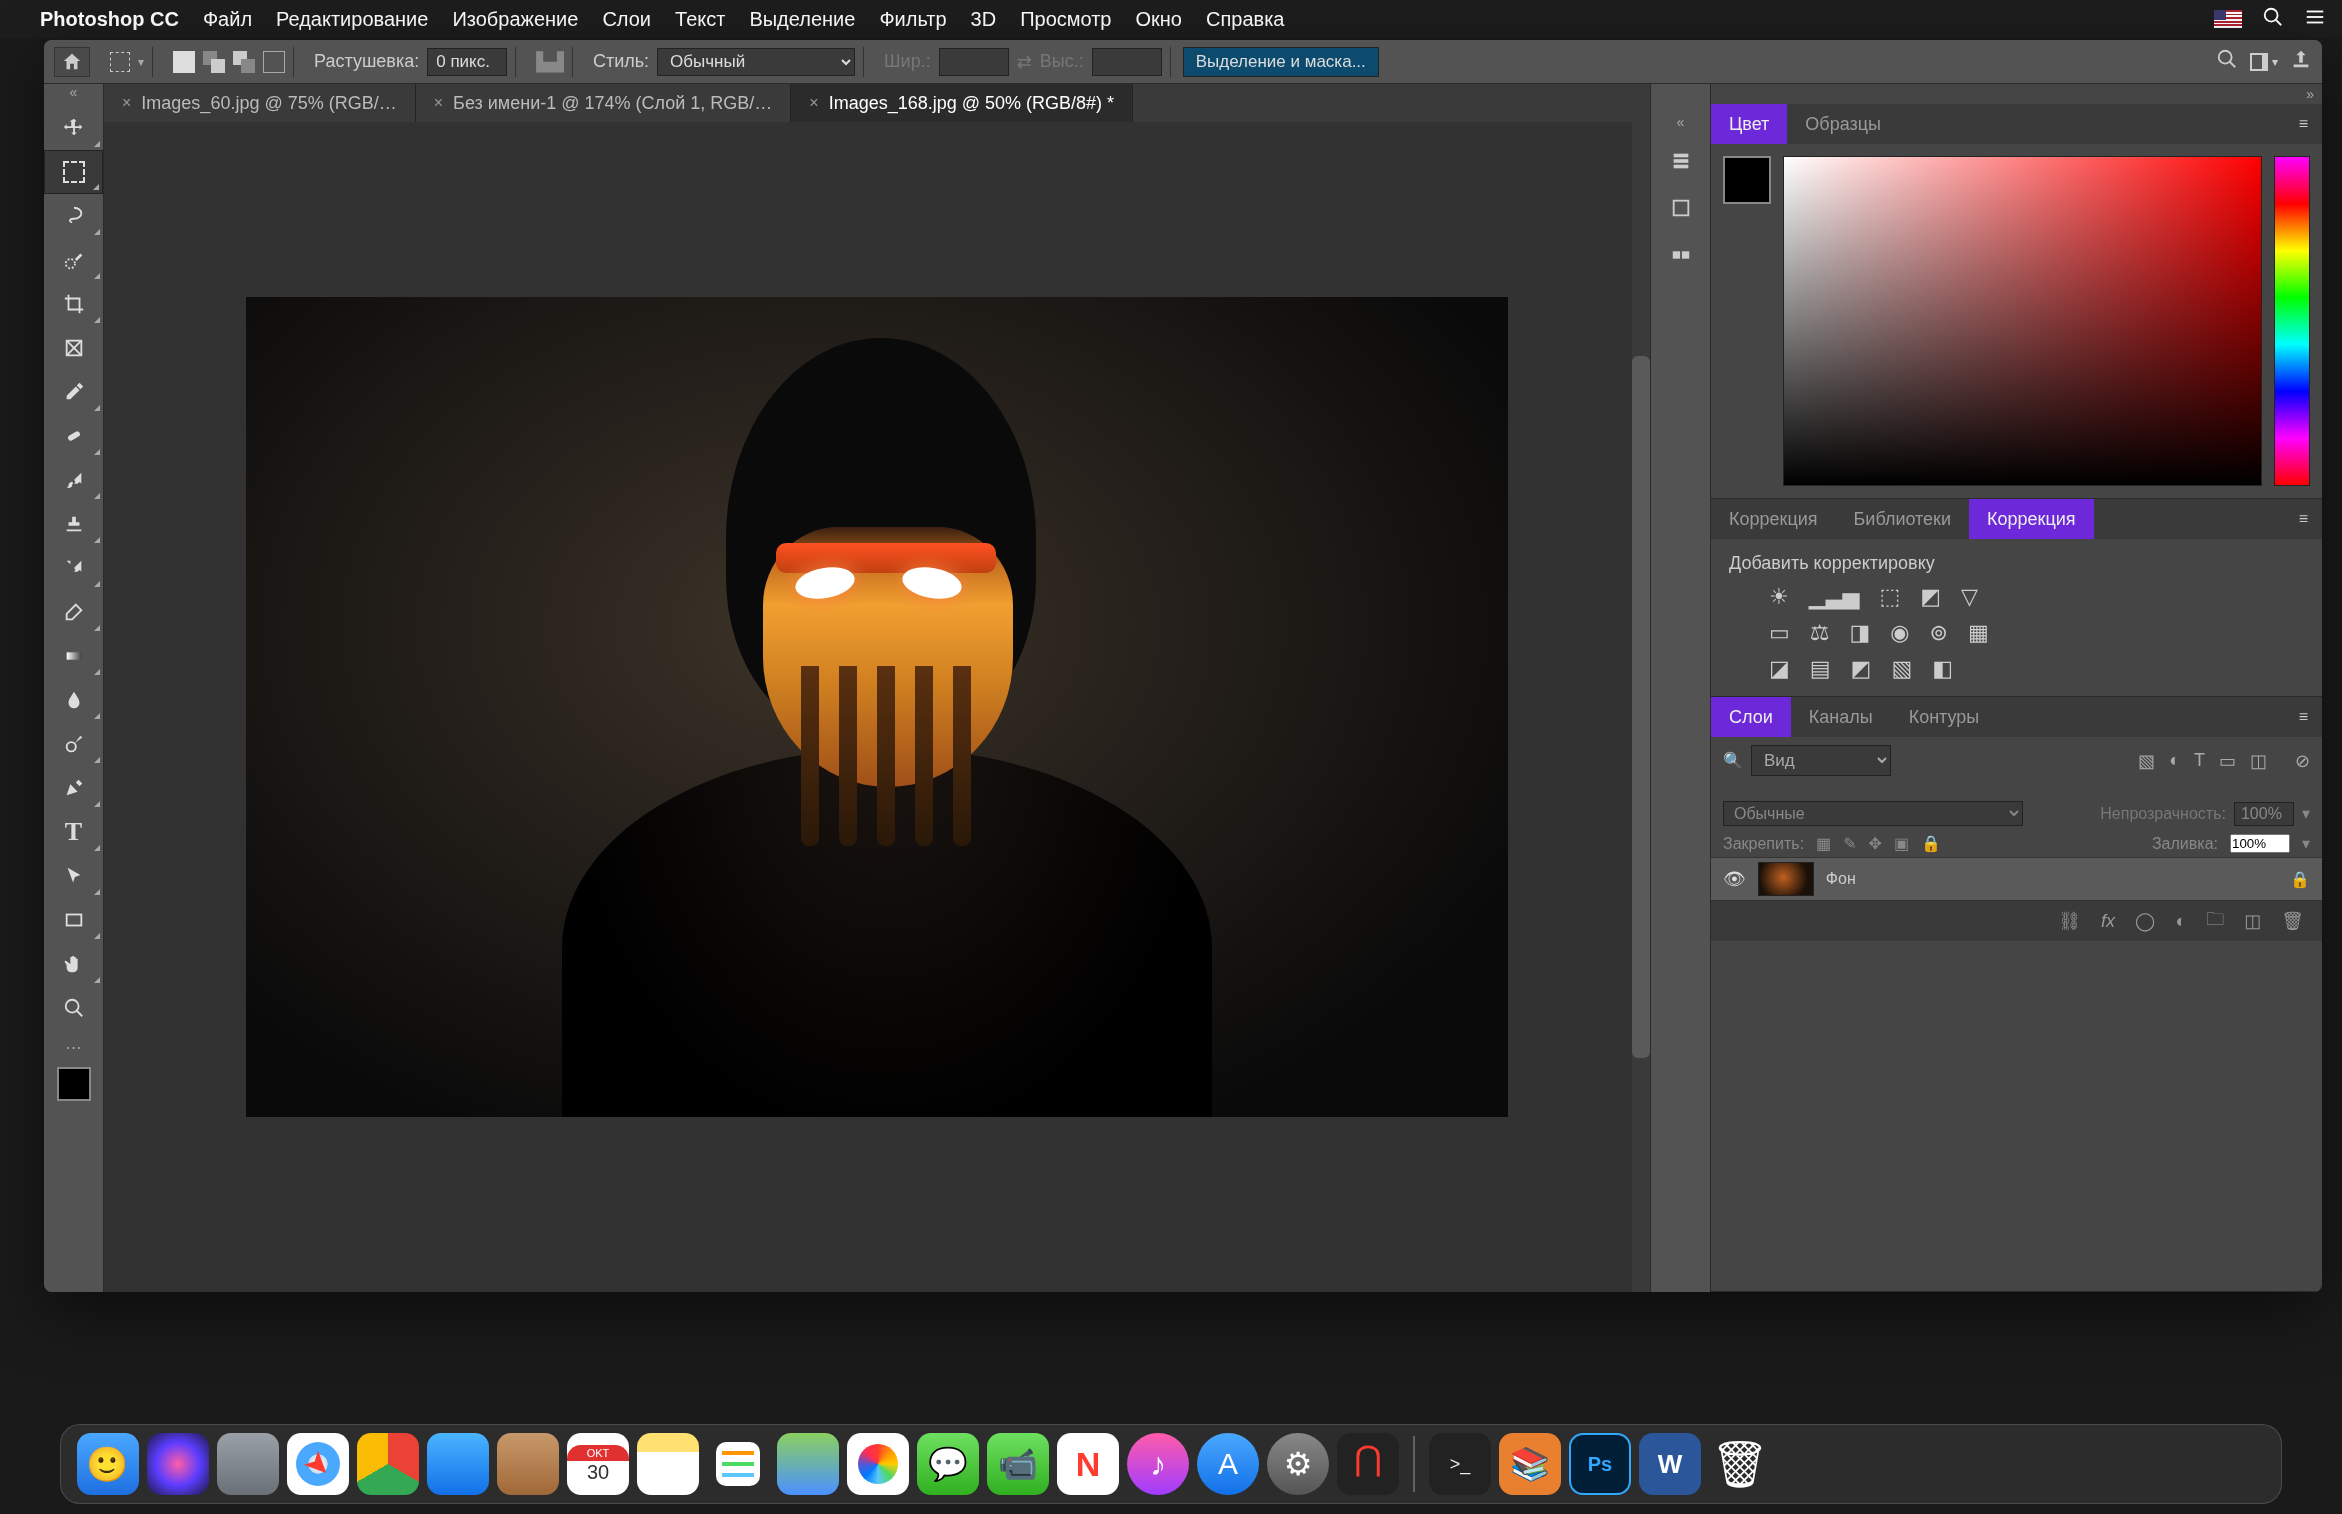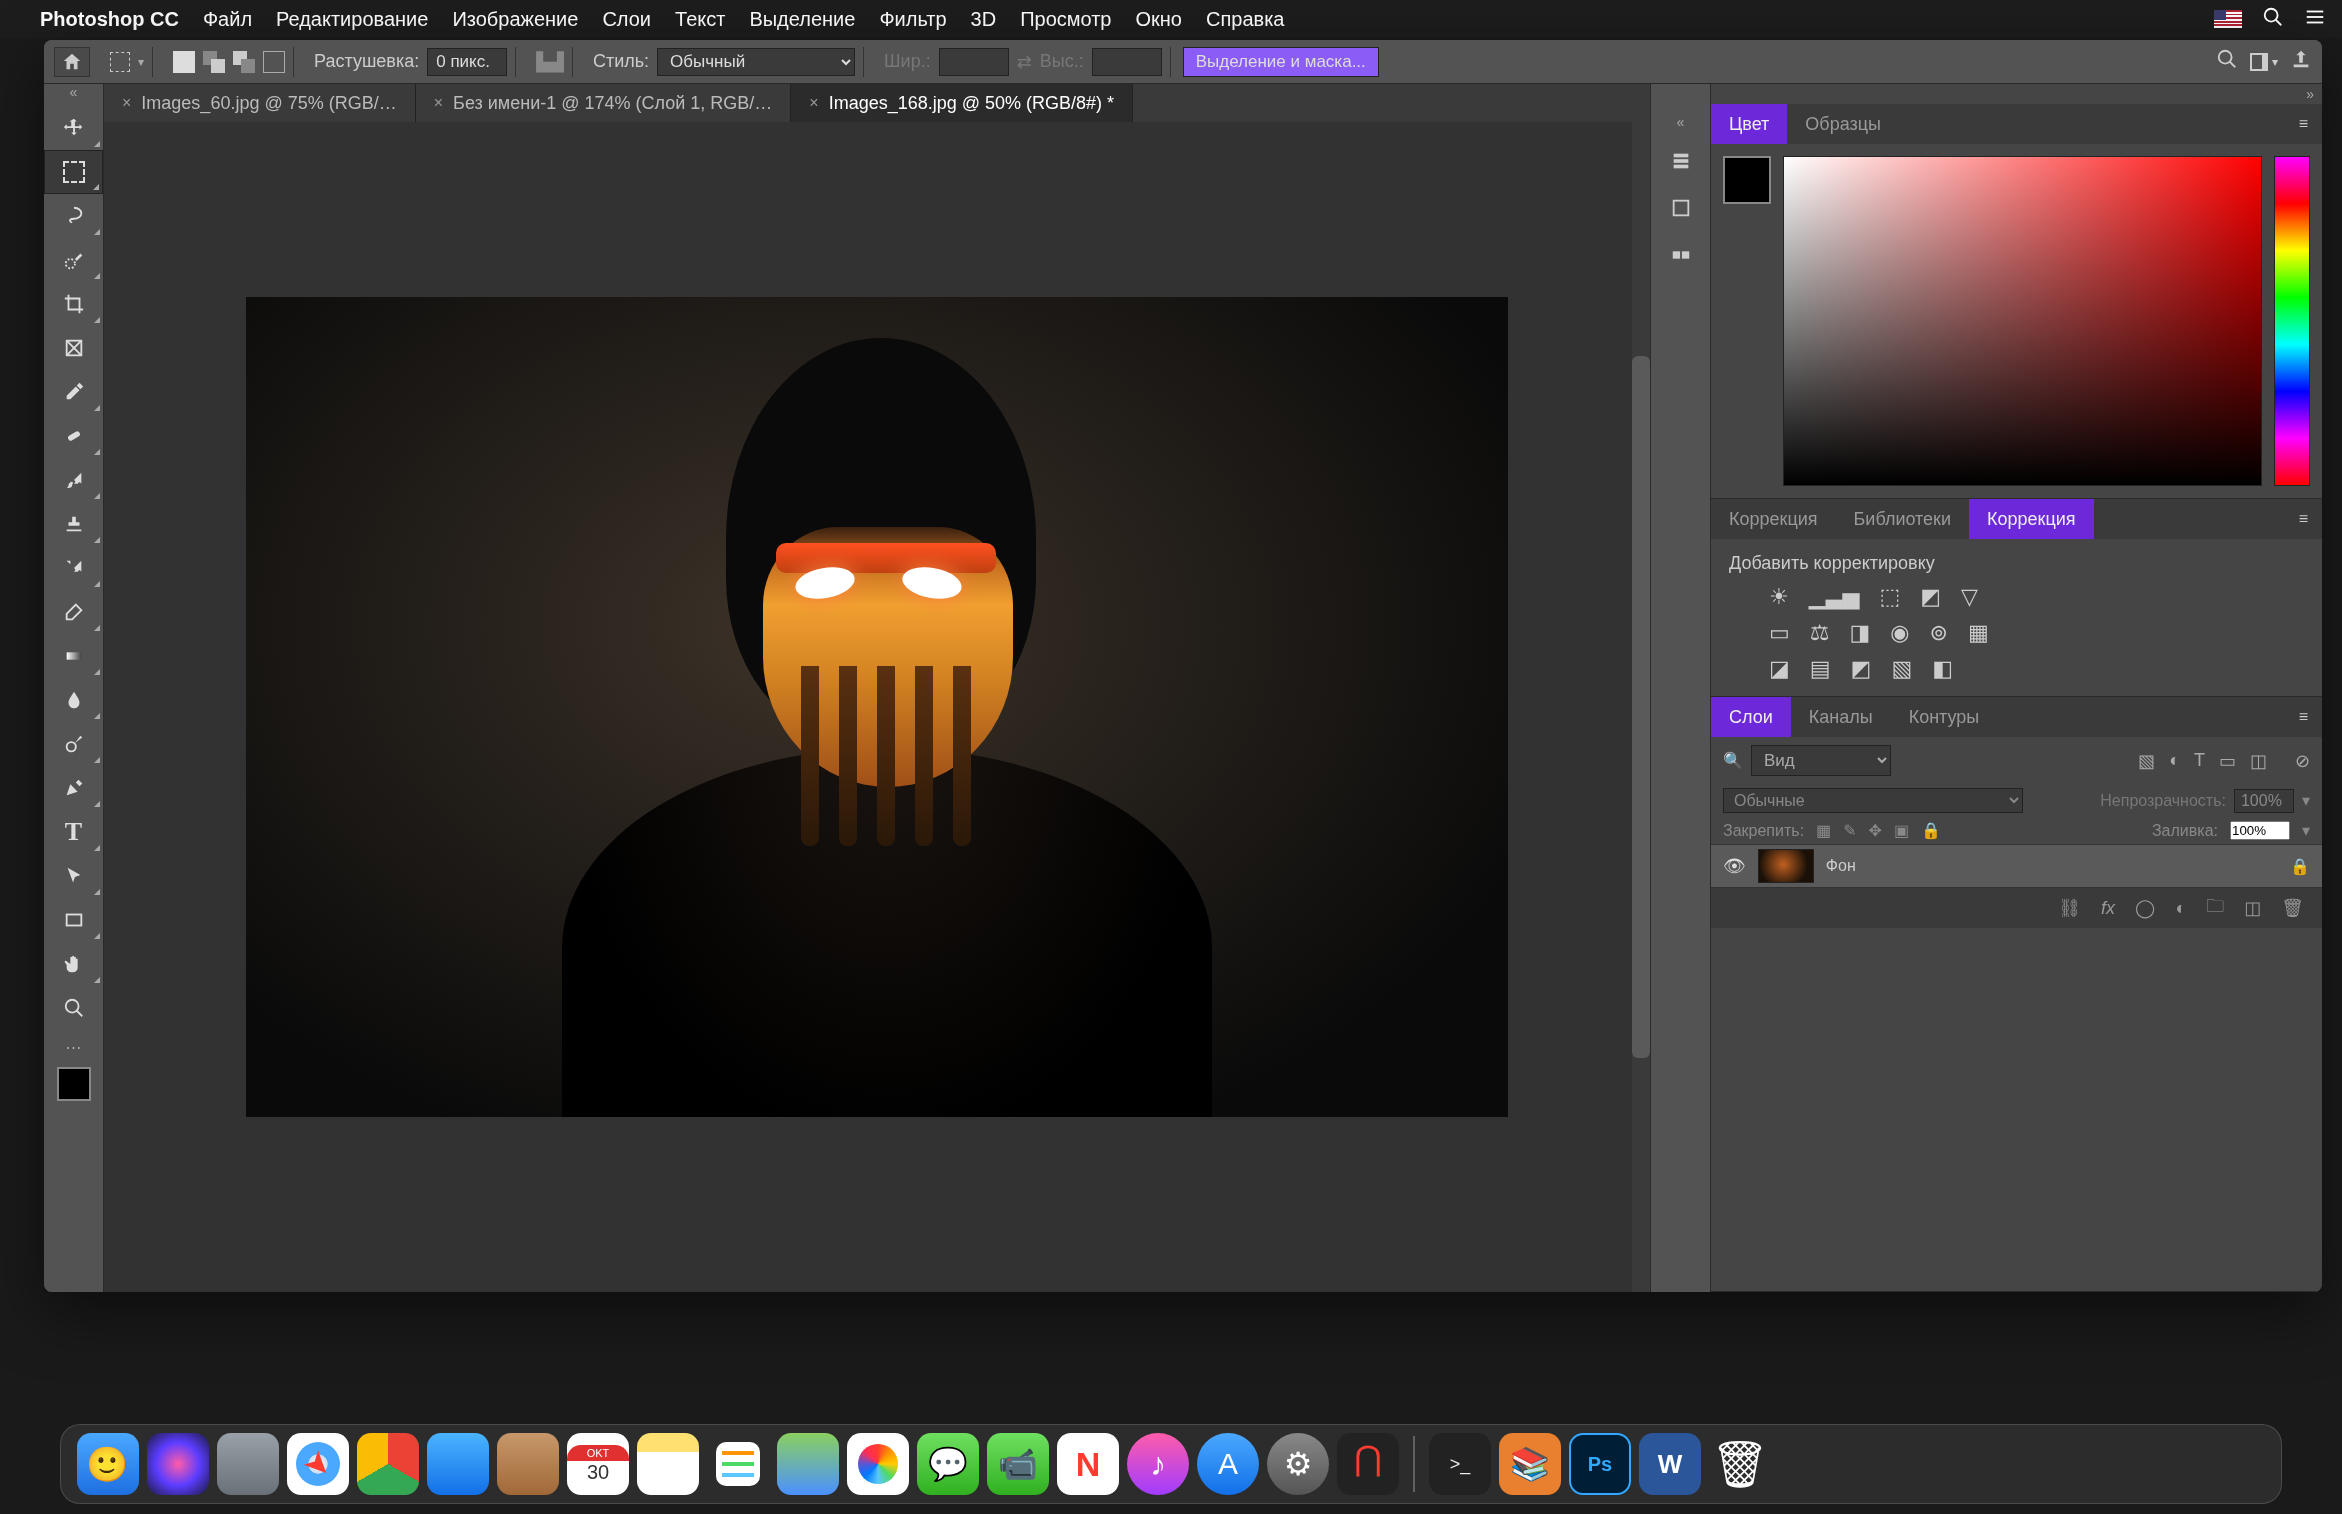--- a/index.html
+++ b/index.html
@@ -14,21 +14,21 @@
 .traffic span { width: 18px; height: 18px; border-radius: 50%; }
 .traffic .close { background: #ff5f57; }
 .traffic .min { background: #febc2e; }
 .traffic .max { background: #28c840; }
 .titlebar .title { position: absolute; width: 100%; text-align: center; color: #ccc; font-size: 19px; }
 .optionsbar { height: 44px; background: #535353; border-bottom: 1px solid #2a2a2a; display: flex; align-items: center; padding: 0 10px; gap: 12px; font-size: 18px; color: #ccc; }
 .optionsbar .home { width: 36px; height: 30px; background: #4a4a4a; border: 1px solid #333; display: flex; align-items: center; justify-content: center; }
 .optionsbar .grp { display: flex; align-items: center; gap: 8px; padding: 0 8px; border-right: 1px solid #333; height: 30px; }
 .optionsbar .grp:last-child { border-right: none; }
 .optionsbar select, .optionsbar input { background: #3a3a3a; border: 1px solid #222; color: #ddd; padding: 2px 8px; font-size: 17px; height: 28px; }
-.optionsbar button.sel { background: #8b5cf6; border: 1px solid #222; color: #ddd; padding: 2px 12px; font-size: 17px; height: 30px; }
+.optionsbar button.sel { background: #0c4a6e; border: 1px solid #222; color: #ddd; padding: 2px 12px; font-size: 17px; height: 30px; }
 .optionsbar .dim { color: #777; }
 .optionsbar .spacer { flex: 1; }
 .body { flex: 1; display: flex; overflow: hidden; background: #323232; }
 .tools { width: 60px; background: #535353; display: flex; flex-direction: column; border-right: 1px solid #2a2a2a; }
 .tools .collapse { height: 22px; color: #aaa; font-size: 14px; text-align: center; }
 .tools .tool { height: 44px; display: flex; align-items: center; justify-content: center; color: #ddd; font-size: 22px; position: relative; }
 .tools .tool.active { background: #3a3a3a; border: 1px solid #222; }
 .tools .tool .tri { position: absolute; right: 3px; bottom: 3px; width: 0; height: 0; border-left: 6px solid transparent; border-bottom: 6px solid #aaa; }
 .tools .swatch { width: 34px; height: 34px; background: #000; border: 2px solid #888; margin: 10px auto; position: relative; }
 .tools .swatch::after { content: ''; position: absolute; width: 34px; height: 34px; background: #fff; border: 2px solid #888; left: 10px; top: 10px; z-index: -1; }
@@ -63,21 +63,21 @@
 .color-sw { width: 48px; height: 48px; background:#000; border:2px solid #888; position: relative; }
 .color-sw::after { content:''; position:absolute; width:48px; height:48px; background:#fff; border:2px solid #888; left:14px; top:14px; z-index:-1; }
 .color-field { flex:1; height: 330px; background: linear-gradient(to bottom, rgba(0,0,0,0) 0%, #000 100%), linear-gradient(to right, #fff 0%, #ff0000 100%); border:1px solid #222; }
 .hue-strip { width: 36px; height: 330px; background: linear-gradient(#ff00ff, #ff0000, #ffff00, #00ff00, #00ffff, #0000ff, #ff00ff, #ff0000); border:1px solid #222; }
 .adj-body { padding: 14px 18px; color:#ccc; font-size:18px; }
 .adj-row { display:flex; gap: 20px; margin: 10px 0 0 40px; font-size: 22px; }
 .layers-body { display:flex; flex-direction:column; }
 .layers-toolbar { display:flex; align-items:center; padding: 8px 12px; gap: 8px; }
 .layers-toolbar select { background:#3a3a3a; border:1px solid #222; color:#aaa; padding:4px 8px; font-size:17px; }
 .layers-toolbar .small-icons { margin-left:auto; display:flex; gap:14px; color:#aaa; font-size:18px; }
-.layers-row2 { display:flex; padding: 4px 12px; gap:8px; align-items:center; color:#777; font-size:16px; }
+.layers-row2 { display:flex; padding: 4px 12px; gap:8px; align-items:center; color:#777; font-size:16px;margin-top:13px; }
 .layers-row2 select, .layers-row2 input { background:#3a3a3a; border:1px solid #222; color:#888; padding:2px 6px; font-size:16px; }
 .layers-row3 { display:flex; padding: 4px 12px; gap:12px; align-items:center; color:#888; font-size:16px; }
 .layer-list { flex:1; }
 .layer-item { display:flex; align-items:center; background:#5a5a5a; height:44px; gap:12px; padding: 0 12px; border-top:1px solid #333; border-bottom:1px solid #333; }
 .layer-item .eye { font-size:18px; color:#ddd; }
 .layer-item .thumb { width:56px; height:34px; background: radial-gradient(circle at 45% 45%, #c06020 0%, #1a1008 70%); border:1px solid #222; }
 .layer-item .lock-icon { margin-left:auto; color:#bbb; }
 .layers-footer { height:40px; display:flex; align-items:center; justify-content:flex-end; gap:20px; padding:0 18px; color:#999; font-size:18px; background:#3a3a3a; }
 .dock { position:absolute; bottom:10px; left:60px; right:60px; height:80px; background: rgba(80,80,80,0.35); border-radius: 20px; display:flex; align-items:center; gap: 8px; padding: 0 16px; backdrop-filter: blur(10px); border:1px solid rgba(255,255,255,0.15); }
 .dock .app { width:62px; height:62px; border-radius: 14px; display:flex; align-items:center; justify-content:center; font-size:32px; color:#fff; }

